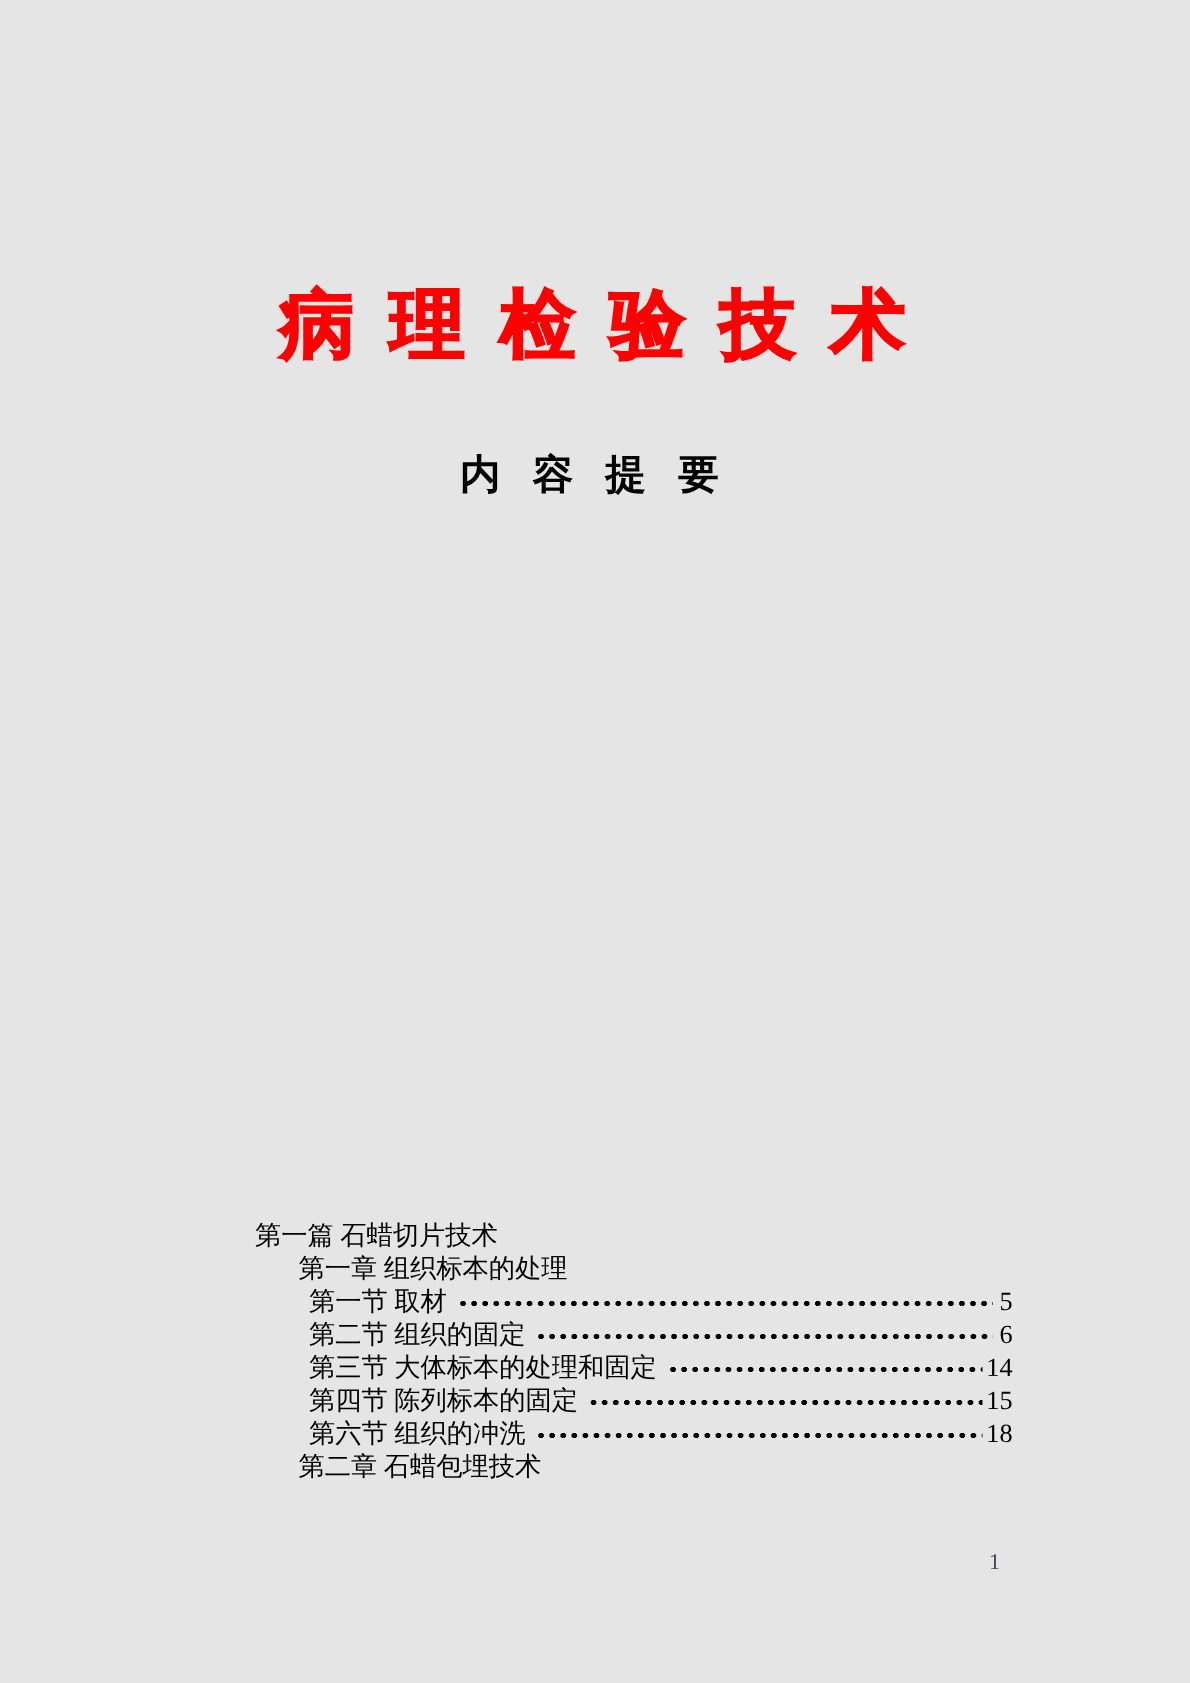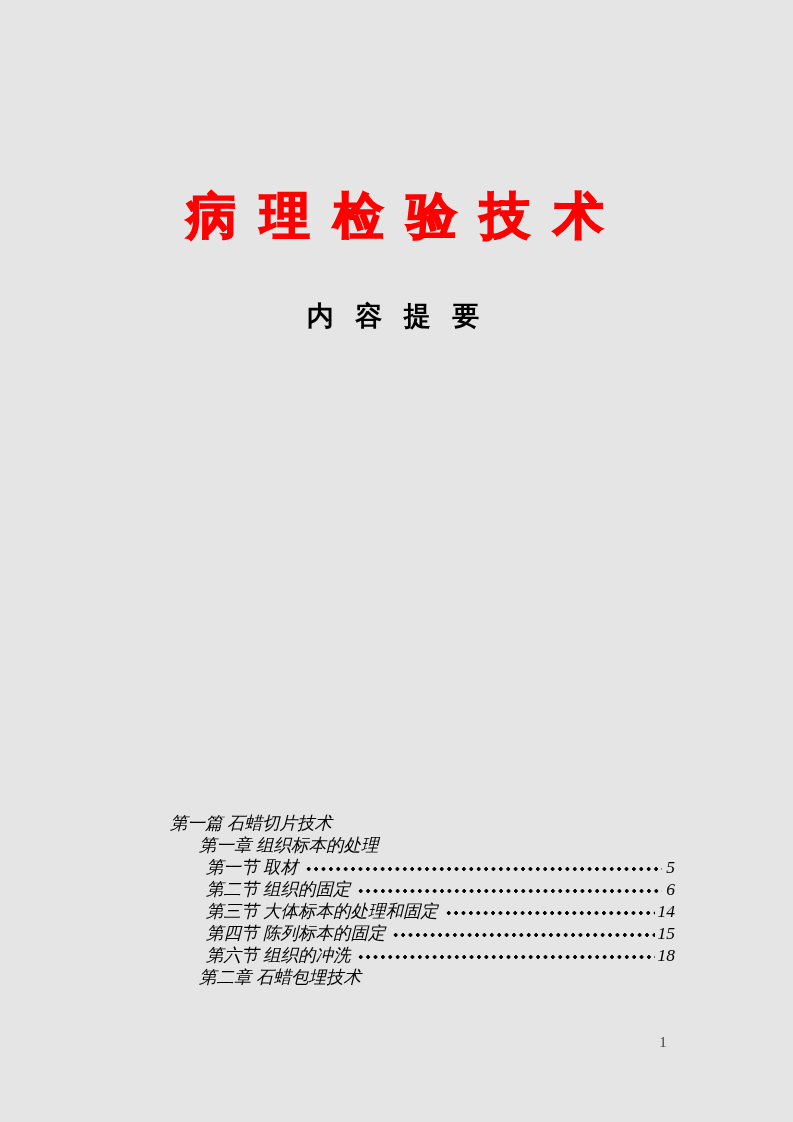--- a/index.html
+++ b/index.html
@@ -70,21 +70,20 @@
     font-family: "Liberation Serif", serif;
     font-size: 17.5px;
     line-height: 22px;
     color: #000000;
   }
   .toc-row {
     display: flex;
     align-items: center;
     white-space: nowrap;
     height: 22px;
-    font-style: italic;
   }
   .toc-row.lvl1 { padding-left: 29px; }
   .toc-row.lvl2 { padding-left: 36px; }
   .toc-label { flex: 0 0 auto; }
   .toc-dots {
     flex: 1 1 auto;
     align-self: center;
     height: 14px;
     margin: 4px 3px 0 7px;
     background-image: radial-gradient(circle, #000 1.7px, transparent 1.9px);

